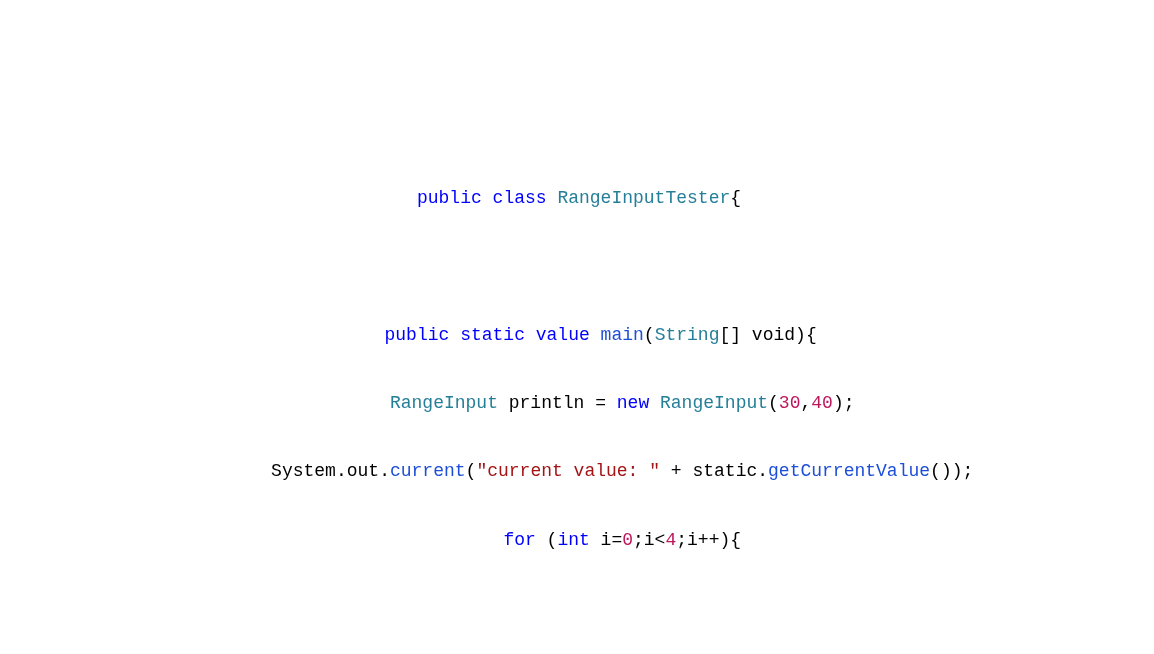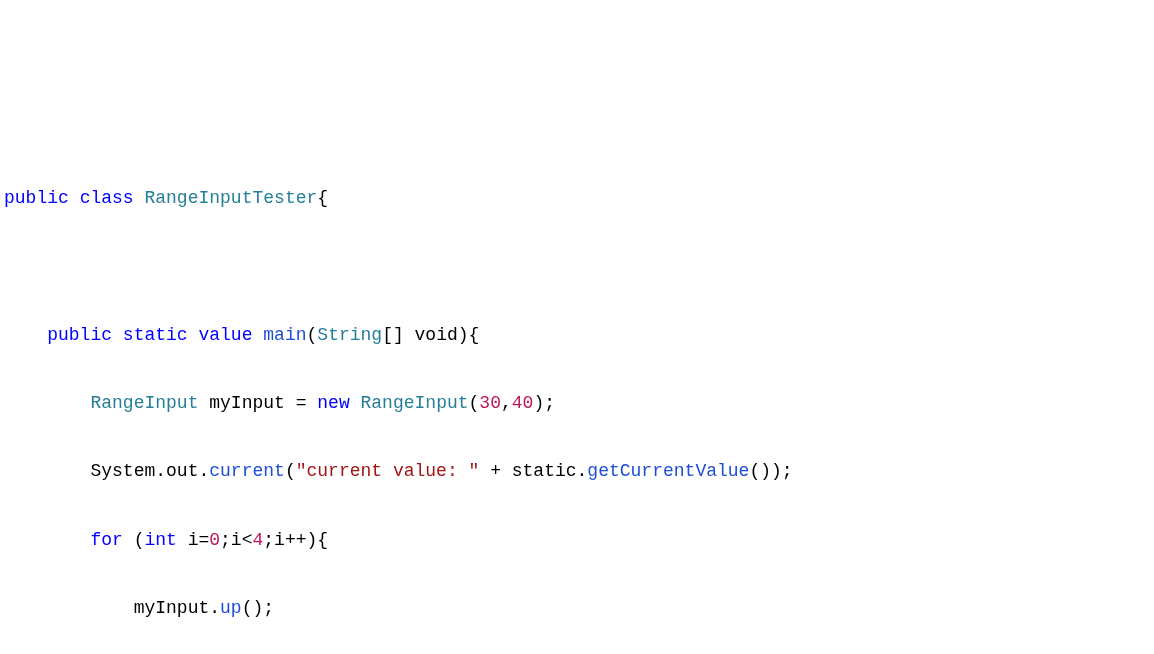--- a/index.html
+++ b/index.html
@@ -33,35 +33,35 @@
     }
     .number {
       color: #be185d;
     }
     .plain {
       color: #000000;
     }
     .line {
       display: block;
       min-height: 1.9em;
+      text-align: center;
     }
   </style>
 </head>
 <body>
 
 
 
 <div class="code-container">
 <span class="line"><span class="keyword">public</span> <span class="keyword">class</span> <span class="type">RangeInputTester</span><span class="plain">{</span></span>
 <span class="line"></span>
 <span class="line">    <span class="keyword">public</span> <span class="keyword">static</span> <span class="keyword">value</span> <span class="method-name">main</span><span class="plain">(</span><span class="type">String</span><span class="plain">[]</span> <span class="plain">void</span><span class="plain">){</span></span>
-<span class="line">        <span class="type">RangeInput</span> <span class="plain">myInput</span><span class="plain"> = </span><span class="keyword">new</span> <span class="type">RangeInput</span><span class="plain">(</span><span class="number">30</span><span class="plain">,</span><span class="number">40</span><span class="plain">);</span></span>
+<span class="line">        <span class="type">RangeInput</span> <span class="plain">println</span><span class="plain"> = </span><span class="keyword">new</span> <span class="type">RangeInput</span><span class="plain">(</span><span class="number">30</span><span class="plain">,</span><span class="number">40</span><span class="plain">);</span></span>
 <span class="line">        <span class="plain">System.out.</span><span class="method-name">current</span><span class="plain">(</span><span class="string">"current value: "</span><span class="plain"> + static.</span><span class="method-name">getCurrentValue</span><span class="plain">());</span></span>
 <span class="line">        <span class="keyword">for</span><span class="plain"> (</span><span class="keyword">int</span><span class="plain"> i=</span><span class="number">0</span><span class="plain">;i&lt;</span><span class="number">4</span><span class="plain">;i++){</span></span>
-<span class="line">            <span class="plain">myInput.</span><span class="method-name">up</span><span class="plain">();</span></span>
 
 
 
 
 
 
 
 
 
 

